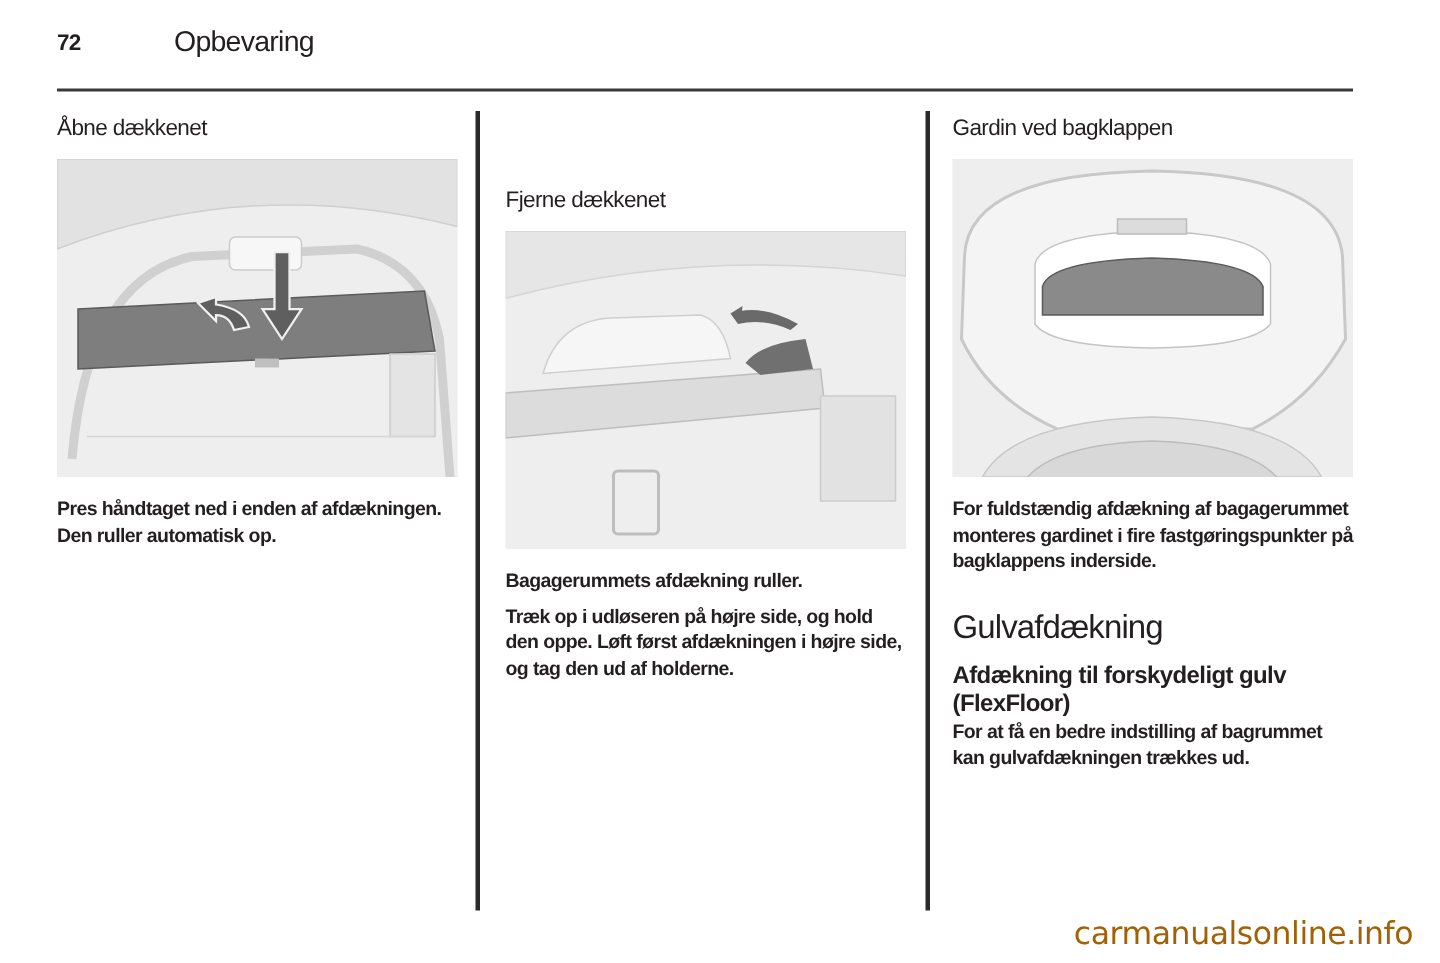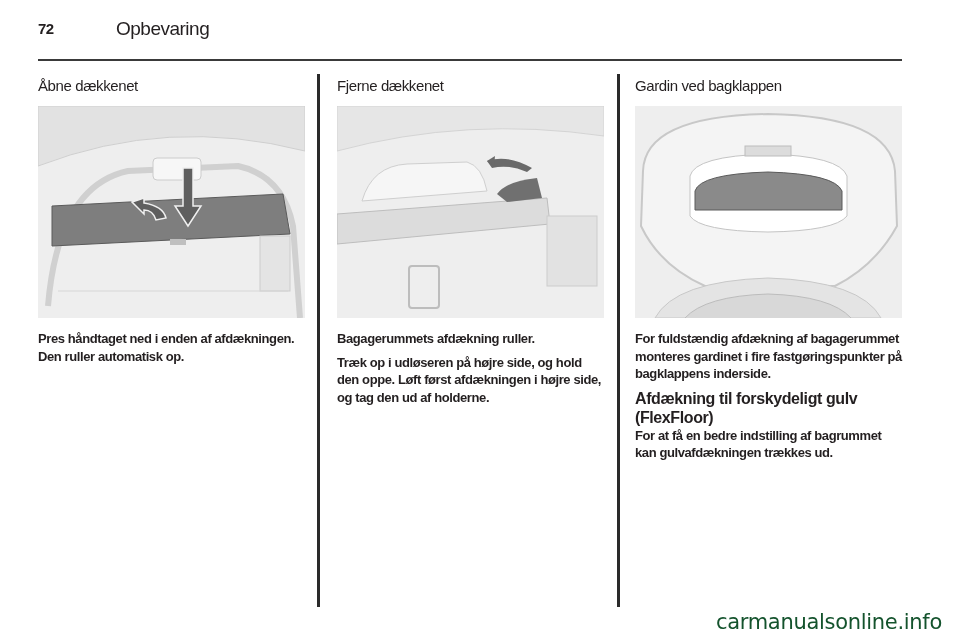--- a/index.html
+++ b/index.html
@@ -12,21 +12,21 @@
   .header-rule { position: absolute; left: 38px; top: 59px; width: 864px; height: 2px; background: #3a3a3a; }
   .divider { position: absolute; top: 74px; width: 3px; height: 533px; background: #2a2a2a; }
   .col { position: absolute; top: 76px; }
   .col h3 { margin: 0 0 10px 0; font-size: 15px; font-weight: normal; letter-spacing: -0.4px; line-height: 20px; }
   .figure { width: 267px; height: 212px; background: #ebebeb; position: relative; overflow: hidden; }
   .col p { margin: 0 0 6px 0; font-size: 13px; line-height: 17.5px; font-weight: bold; letter-spacing: -0.4px; }
   .col h2 { margin: 22px 0 10px 0; font-size: 22px; font-weight: normal; letter-spacing: -0.6px; line-height: 26px; }
   .col h4 { margin: 0; font-size: 16px; font-weight: bold; line-height: 19px; letter-spacing: -0.4px; }
   .subhead { margin-top: 14px !important; }
   .subhead-title { font-size: 13px; line-height: 17.5px; font-weight: bold; letter-spacing: -0.4px; display: block; }
-  .watermark { position: absolute; right: 18px; bottom: 8px; font-size: 21px; color: #14532d; font-family: "DejaVu Sans", sans-serif; letter-spacing: -0.3px; }
+  .watermark { position: absolute; right: 18px; bottom: 8px; font-size: 21px; color: #a16207; font-family: "DejaVu Sans", sans-serif; letter-spacing: -0.3px; }
 </style>
 </head>
 <body>
 
 <div class="page-num">72</div>
 <div class="section-title">Opbevaring</div>
 <div class="header-rule"></div>
 
 <div class="divider" style="left:317px;"></div>
 <div class="divider" style="left:617px;"></div>
@@ -43,21 +43,21 @@
       <rect x="132" y="133" width="16" height="6" fill="#bfbfbf"></rect>
       <path d="M145 62 L155 62 L155 100 L163 100 L150 120 L137 100 L145 100 Z" fill="#5f5f5f" stroke="#f0f0f0" stroke-width="1.5"></path>
       <path d="M94 96 L106 92 L106 97 Q125 100 128 112 L118 114 Q115 104 106 104 L106 108 Z" fill="#5f5f5f" stroke="#f0f0f0" stroke-width="1.5"></path>
       <rect x="222" y="130" width="30" height="55" fill="#e4e4e4" stroke="#cccccc"></rect>
       <path d="M20 185 L250 185" stroke="#d6d6d6"></path>
     </svg>
   </div>
   <p style="margin-top:12px;">Pres håndtaget ned i enden af afdækningen. Den ruller automatisk op.</p>
 </div>
 
-<div class="col" style="left:337px; width:268px;">
+<div class="col" style="left:337px; width:268px;margin-top:48px;">
   <h3>Fjerne dækkenet</h3>
   <div class="figure">
     <svg width="267" height="212" viewBox="0 0 267 212">
       <rect width="267" height="212" fill="#eeeeee"></rect>
       <path d="M0 45 Q130 10 267 30 L267 0 L0 0 Z" fill="#e6e6e6" stroke="#d4d4d4"></path>
       <path d="M25 95 Q35 60 70 58 L130 56 Q145 60 150 85 Z" fill="#f6f6f6" stroke="#cfcfcf"></path>
       <path d="M0 108 L210 92 L213 118 L0 138 Z" fill="#dcdcdc" stroke="#bdbdbd"></path>
       <path d="M160 88 Q170 75 200 72 L205 92 L170 96 Z" fill="#707070"></path>
       <path d="M150 55 Q170 48 195 62 L190 66 Q172 58 155 62 Z" fill="#6a6a6a"></path>
       <path d="M150 55 L158 50 L157 60 Z" fill="#6a6a6a"></path>
@@ -76,17 +76,18 @@
       <rect width="267" height="212" fill="#eeeeee"></rect>
       <path d="M8 65 Q10 10 133 8 Q255 10 260 65 L262 120 Q240 160 200 180 L70 180 Q25 160 6 120 Z" fill="#f4f4f4" stroke="#c8c8c8" stroke-width="2"></path>
       <path d="M55 70 Q60 50 133 48 Q205 50 212 70 L212 110 Q200 125 133 126 Q65 125 55 110 Z" fill="#ffffff" stroke="#c4c4c4"></path>
       <path d="M60 85 Q65 68 133 66 Q200 68 207 85 L207 104 L60 104 Z" fill="#8a8a8a" stroke="#5a5a5a"></path>
       <rect x="110" y="40" width="46" height="10" fill="#dcdcdc" stroke="#bcbcbc"></rect>
       <path d="M20 212 Q40 175 133 172 Q226 175 246 212 Z" fill="#e4e4e4" stroke="#c8c8c8"></path>
       <path d="M50 212 Q70 190 133 188 Q196 190 216 212" fill="#d8d8d8" stroke="#bcbcbc"></path>
     </svg>
   </div>
   <p style="margin-top:12px;">For fuldstændig afdækning af bagagerummet monteres gardinet i fire fastgøringspunkter på bagklappens inderside.</p>
+  <h2>Gulvafdækning</h2>
   <h4>Afdækning til forskydeligt gulv (FlexFloor)</h4>
   <p>For at få en bedre indstilling af bagrummet kan gulvafdækningen trækkes ud.</p>
 </div>
 
 <div class="watermark">carmanualsonline.info</div>
 
 </body></html>

